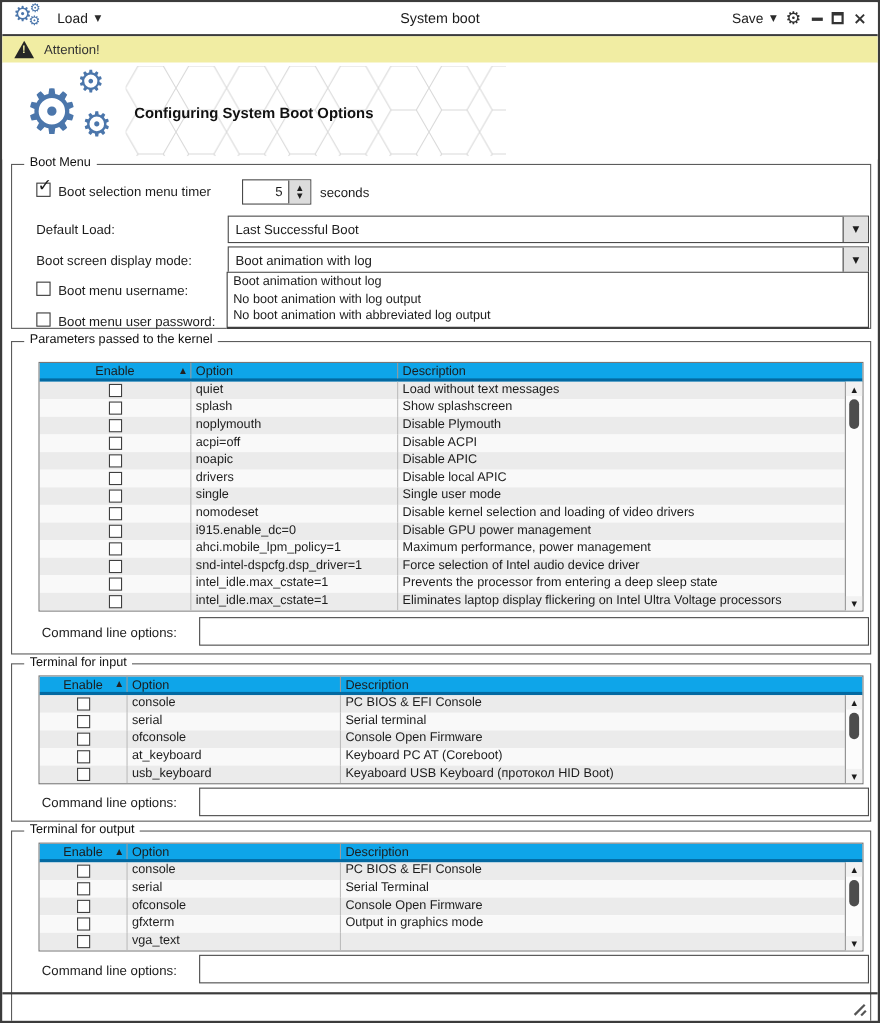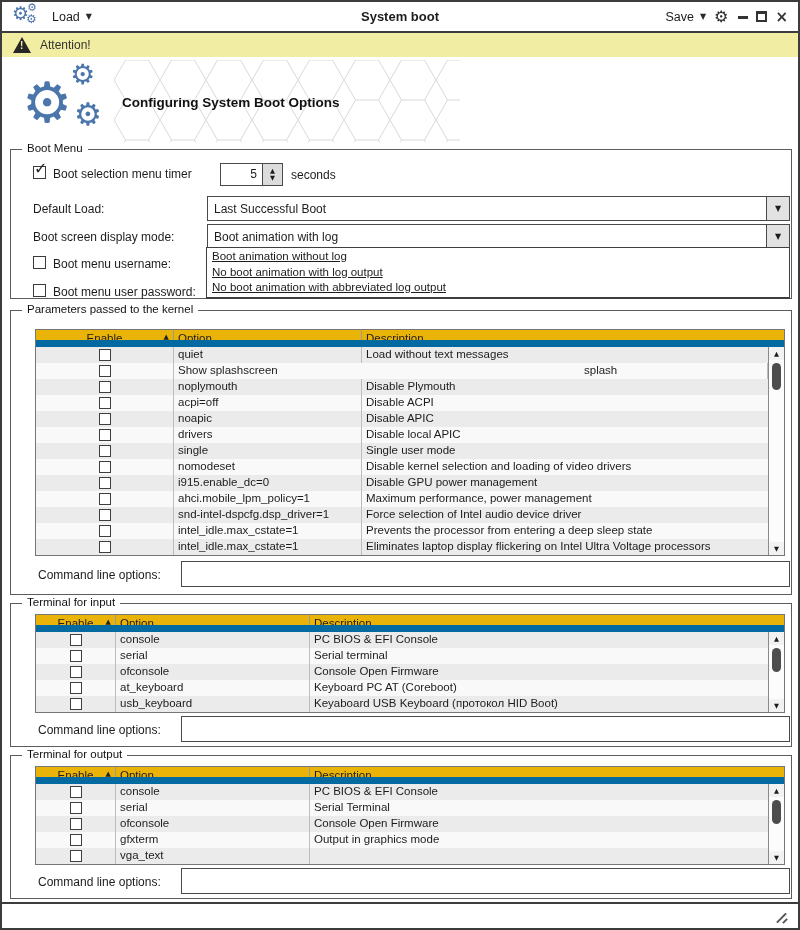--- a/index.html
+++ b/index.html
@@ -14,21 +14,21 @@
   
   .titlebar { position:absolute; top:0; left:0; right:0; height:31px;
     border-bottom:2px solid #3c3c3c; display:flex; align-items:center; padding:0 10px; background:#fff; }
   .tb-left { display:flex; align-items:center; gap:10px; }
   .gears-mini { position:relative; width:30px; height:24px; color:#4b76ab; }
   .gears-mini .g1 { position:absolute; left:0; top:-1px; font-size:19px; line-height:19px; }
   .gears-mini .g2 { position:absolute; left:15px; top:-3px; font-size:11px; line-height:11px; }
   .gears-mini .g3 { position:absolute; left:14px; top:8px; font-size:12px; line-height:12px; }
   .menu-item { display:flex; align-items:center; gap:6px; font-size:12.5px; cursor:default; }
   .caret { font-size:8px; color:#2b2b2b; }
-  .tb-title { position:absolute; left:50%; transform:translateX(-50%); font-weight:bold; font-size:13px; }
+  .tb-title { position:absolute; left:50%; transform:translateX(-50%); font-weight:normal; font-size:13px; }
   .tb-right { margin-left:auto; display:flex; align-items:center; gap:8px; }
   .gear-dark { font-size:16px; color:#2e2e2e; line-height:16px; }
   .win-btns { display:flex; align-items:center; gap:8px; margin-left:2px; }
   .btn-min { width:10px; height:3px; background:#333; margin-top:2px; }
   .btn-max { width:11px; height:11px; border:2px solid #333; border-top:3px solid #333; }
   .btn-close { font-size:15px; font-weight:bold; color:#333; line-height:14px; }
 
   
   .attention { position:absolute; top:31px; left:0; right:0; height:24px; background:#f1eda3;
     display:flex; align-items:center; gap:9px; padding-left:11px; }
@@ -45,21 +45,21 @@
   .gears-logo .g2 { position:absolute; left:48px; top:-2px; font-size:28px; line-height:28px; }
   .gears-logo .g3 { position:absolute; left:52px; top:36px; font-size:31px; line-height:31px; }
   .app-heading { position:absolute; left:120px; top:38px; font-size:13.5px; font-weight:bold; color:#111; }
 
   
   .group { position:absolute; left:8px; width:782px; border:1px solid #5c5c5c; }
   .legend { position:absolute; top:-8px; left:11px; background:#fff; padding:0 5px; font-size:11.5px; color:#111; }
   #g-bootmenu { top:147px; height:150px; }
   #g-kernel   { top:308px; height:285px; }
   #g-input    { top:601px; height:144px; }
-  #g-output   { top:753px; height:144px; }
+  #g-output   { top:753px; height:176px; }
 
   .lbl { position:absolute; font-size:12px; white-space:nowrap; }
 
   
   .cb { position:absolute; width:13px; height:13px; border:1.5px solid #3a3a3a; background:#fff; }
   .cb .mark { position:absolute; left:0px; top:-8px; font-size:16px; font-weight:bold; color:#1f1f1f; }
 
   
   .spin { position:absolute; left:209px; top:13px; width:63px; height:23px;
     border:1px solid #4a4a4a; background:#fff; display:flex; }
@@ -71,27 +71,27 @@
   
   .combo { position:absolute; left:196px; width:583px; height:25px; background:#fff;
     border:1px solid #4a4a4a; display:flex; align-items:center; padding-left:6px; font-size:12px; }
   .combo .arrow-btn { position:absolute; right:0; top:0; bottom:0; width:23px; background:#e2e2e2;
     border-left:1px solid #4a4a4a; display:flex; align-items:center; justify-content:center;
     font-size:8px; color:#1c1c1c; }
 
   
   .ddlist { position:absolute; left:204px; top:245px; width:584px; background:#fff;
     border:1px solid #3f3f3f; border-bottom:2px solid #3f3f3f; z-index:20; padding:1px 0; }
-  .dd-item { height:15.6px; line-height:15.4px; font-size:11.5px; padding-left:5px; white-space:nowrap;text-decoration:underline; }
+  .dd-item { height:15.6px; line-height:15.4px; font-size:11.5px; padding-left:5px; white-space:nowrap; }
 
   
   .dtable { position:absolute; left:24px; width:750px; border:1px solid #767676; background:#fff; overflow:hidden; }
   #tbl-kernel { top:18px; height:227px; }
   #tbl-input, #tbl-output { top:10px; height:99px; }
-  .t-head { display:flex; height:17px; background:#eab308; border-bottom:7px solid #0369a1; }
+  .t-head { display:flex; height:17px; background:#0ea5e9; border-bottom:3px solid #0369a1; }
   .t-hcell { font-size:11.5px; line-height:16px; padding:0 4px; border-right:1px solid #9b9b9b;
     white-space:nowrap; overflow:hidden; }
   .t-hcell.c-last { flex:1; border-right:none; }
   .t-hcell.c-enable { text-align:center; position:relative; }
   .sort-ic { position:absolute; right:4px; top:4px; font-size:7px; line-height:7px; color:#222; }
   .t-body { position:absolute; left:0; right:16px; top:17px; bottom:0; }
   .t-row { display:flex; height:16px; }
   .t-row:nth-child(odd)  { background:#ebebeb; }
   .t-row:nth-child(even) { background:#f9f9f9; }
   .t-cell { font-size:11.5px; line-height:15px; padding:0 4px; border-right:1px solid #bdbdbd;
@@ -234,22 +234,22 @@
             <div class="t-cell c-enable" style="width: 138px;">
               <span class="row-cb"></span>
             </div>
             <div class="t-cell" style="width: 188px;">quiet</div>
             <div class="t-cell c-last">Load without text messages</div>
           </div>
           <div class="t-row">
             <div class="t-cell c-enable" style="width: 138px;">
               <span class="row-cb"></span>
             </div>
+            <div class="t-cell" style="width: 188px;">splash</div>
             <div class="t-cell c-last">Show splashscreen</div>
-            <div class="t-cell" style="width: 188px;">splash</div>
           </div>
           <div class="t-row">
             <div class="t-cell c-enable" style="width: 138px;">
               <span class="row-cb"></span>
             </div>
             <div class="t-cell" style="width: 188px;">noplymouth</div>
             <div class="t-cell c-last">Disable Plymouth</div>
           </div>
           <div class="t-row">
             <div class="t-cell c-enable" style="width: 138px;">

